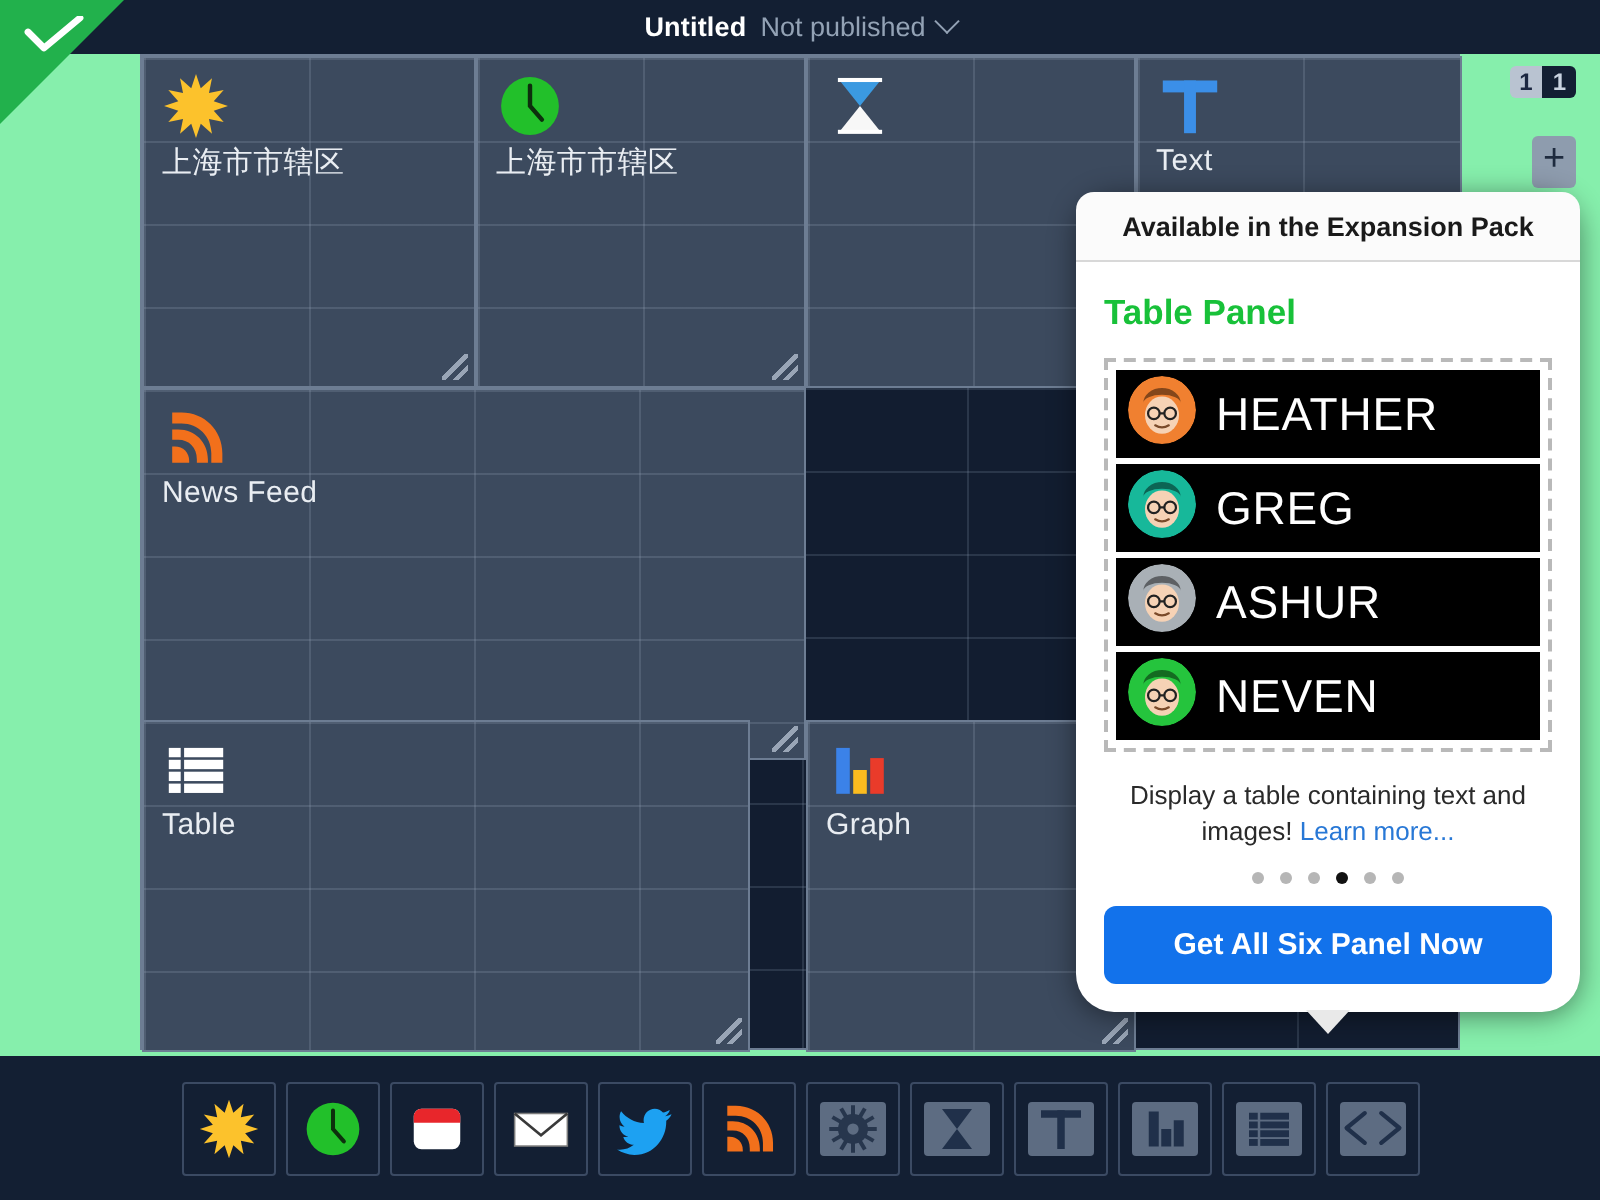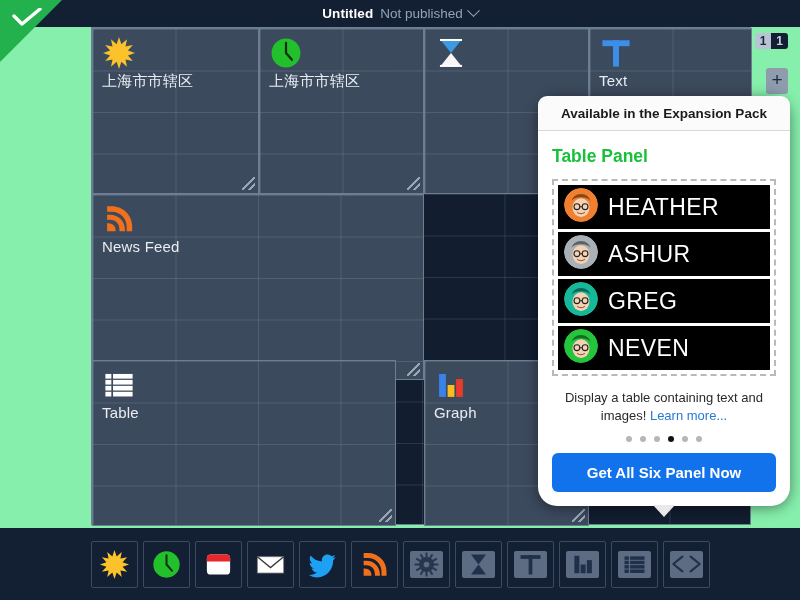--- a/index.html
+++ b/index.html
@@ -37,21 +37,20 @@
   }
   .corner-check svg { display: block; }
 
   
   .canvas {
     position: absolute; left: 70px; top: 27px;
     width: 660px; height: 498px;
     background: #121d30;
     border: 1px solid #6d7d93;
     z-index: 1;
-    margin-left: 21px;
   }
   .gridlines {
     position: absolute; inset: 0;
     background-image:
       linear-gradient(to right, rgba(140,158,180,.20) 1px, transparent 1px),
       linear-gradient(to bottom, rgba(140,158,180,.20) 1px, transparent 1px);
     background-size: 82.5px 41.5px;
     pointer-events: none;
   }
 
@@ -298,41 +297,41 @@
     <path d="M9 16 a11 9 0 0 1 22 0 a11 5 0 0 0 -22 0z" fill="rgba(0,0,0,.45)"></path>
     <circle cx="15.2" cy="22" r="3.4" fill="none" stroke="#222" stroke-width="1.3"></circle>
     <circle cx="24.8" cy="22" r="3.4" fill="none" stroke="#222" stroke-width="1.3"></circle>
     <line x1="18.6" y1="22" x2="21.4" y2="22" stroke="#222" stroke-width="1.3"></line>
     <path d="M16 29 q4 2.5 8 0" fill="none" stroke="#7a4a2a" stroke-width="1.3" stroke-linecap="round"></path>
   </svg></span>
                  <span class="tbl-name">HEATHER</span>
             </div>
             <div class="tbl-row">
               <span><svg class="avatar" viewBox="0 0 40 40">
+                  <circle cx="20" cy="20" r="20" fill="#17b89a"></circle>
+    <ellipse cx="20" cy="23" rx="10" ry="11" fill="#f6d2b5"></ellipse>
+    <path d="M9 16 a11 9 0 0 1 22 0 a11 5 0 0 0 -22 0z" fill="rgba(0,0,0,.45)"></path>
+    <circle cx="15.2" cy="22" r="3.4" fill="none" stroke="#222" stroke-width="1.3"></circle>
+    <circle cx="24.8" cy="22" r="3.4" fill="none" stroke="#222" stroke-width="1.3"></circle>
+    <line x1="18.6" y1="22" x2="21.4" y2="22" stroke="#222" stroke-width="1.3"></line>
+    <path d="M16 29 q4 2.5 8 0" fill="none" stroke="#7a4a2a" stroke-width="1.3" stroke-linecap="round"></path>
+  </svg></span>
+                 <span class="tbl-name">GREG</span>
+            </div>
+            <div class="tbl-row">
+              <span><svg class="avatar" viewBox="0 0 40 40">
                   <circle cx="20" cy="20" r="20" fill="#a9b0b6"></circle>
     <ellipse cx="20" cy="23" rx="10" ry="11" fill="#f6d2b5"></ellipse>
     <path d="M9 16 a11 9 0 0 1 22 0 a11 5 0 0 0 -22 0z" fill="rgba(0,0,0,.45)"></path>
     <circle cx="15.2" cy="22" r="3.4" fill="none" stroke="#222" stroke-width="1.3"></circle>
     <circle cx="24.8" cy="22" r="3.4" fill="none" stroke="#222" stroke-width="1.3"></circle>
     <line x1="18.6" y1="22" x2="21.4" y2="22" stroke="#222" stroke-width="1.3"></line>
     <path d="M16 29 q4 2.5 8 0" fill="none" stroke="#7a4a2a" stroke-width="1.3" stroke-linecap="round"></path>
   </svg></span>
                  <span class="tbl-name">ASHUR</span>
-            </div>
-            <div class="tbl-row">
-              <span><svg class="avatar" viewBox="0 0 40 40">
-                  <circle cx="20" cy="20" r="20" fill="#17b89a"></circle>
-    <ellipse cx="20" cy="23" rx="10" ry="11" fill="#f6d2b5"></ellipse>
-    <path d="M9 16 a11 9 0 0 1 22 0 a11 5 0 0 0 -22 0z" fill="rgba(0,0,0,.45)"></path>
-    <circle cx="15.2" cy="22" r="3.4" fill="none" stroke="#222" stroke-width="1.3"></circle>
-    <circle cx="24.8" cy="22" r="3.4" fill="none" stroke="#222" stroke-width="1.3"></circle>
-    <line x1="18.6" y1="22" x2="21.4" y2="22" stroke="#222" stroke-width="1.3"></line>
-    <path d="M16 29 q4 2.5 8 0" fill="none" stroke="#7a4a2a" stroke-width="1.3" stroke-linecap="round"></path>
-  </svg></span>
-                 <span class="tbl-name">GREG</span>
             </div>
             <div class="tbl-row">
               <span><svg class="avatar" viewBox="0 0 40 40">
                   <circle cx="20" cy="20" r="20" fill="#25c43d"></circle>
     <ellipse cx="20" cy="23" rx="10" ry="11" fill="#f6d2b5"></ellipse>
     <path d="M9 16 a11 9 0 0 1 22 0 a11 5 0 0 0 -22 0z" fill="rgba(0,0,0,.45)"></path>
     <circle cx="15.2" cy="22" r="3.4" fill="none" stroke="#222" stroke-width="1.3"></circle>
     <circle cx="24.8" cy="22" r="3.4" fill="none" stroke="#222" stroke-width="1.3"></circle>
     <line x1="18.6" y1="22" x2="21.4" y2="22" stroke="#222" stroke-width="1.3"></line>
     <path d="M16 29 q4 2.5 8 0" fill="none" stroke="#7a4a2a" stroke-width="1.3" stroke-linecap="round"></path>

